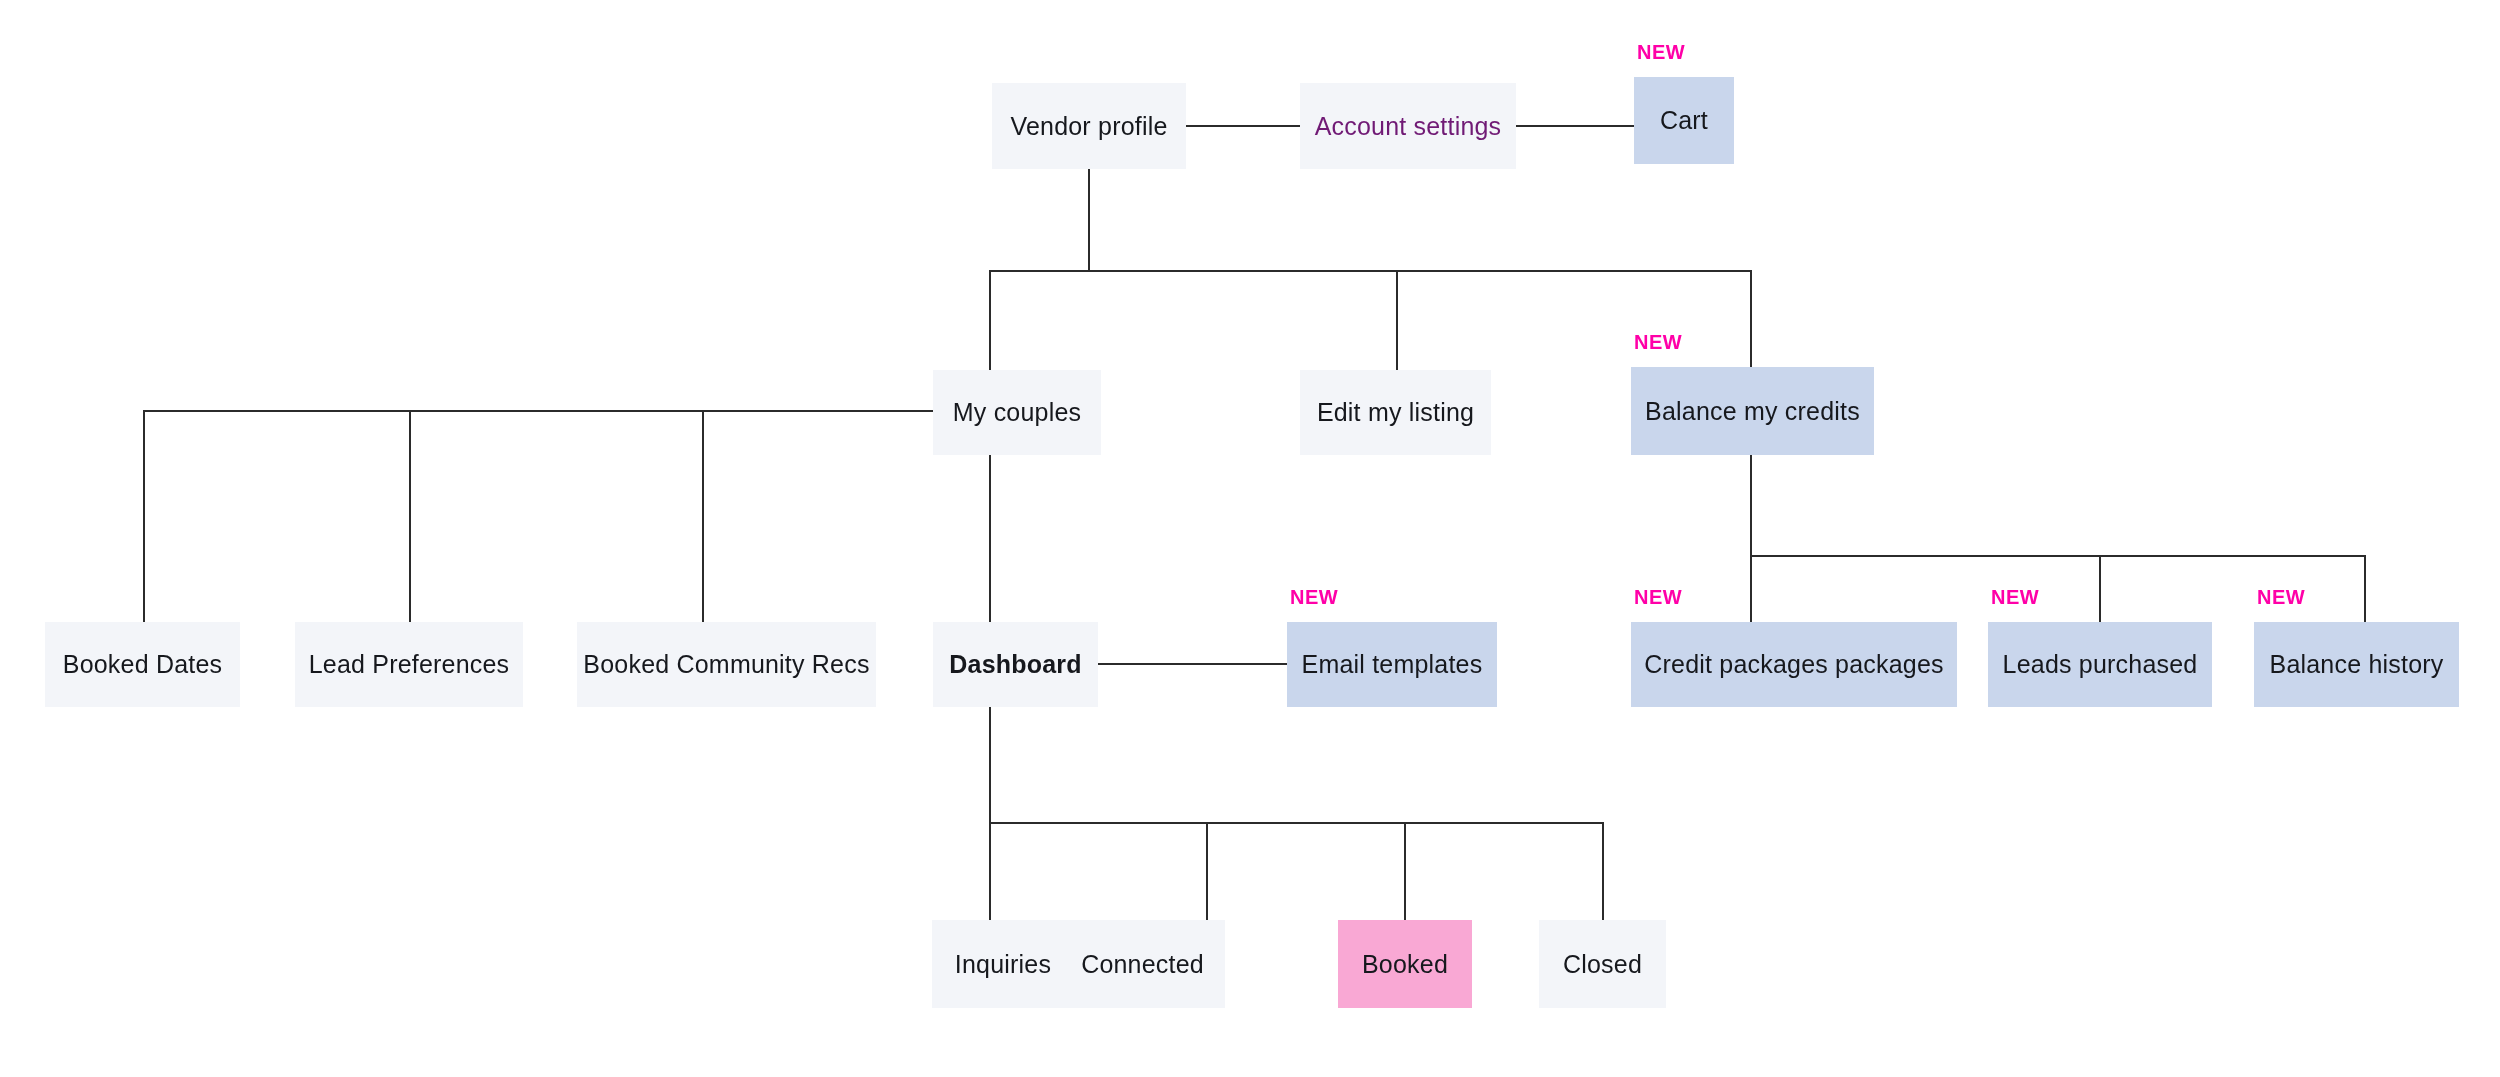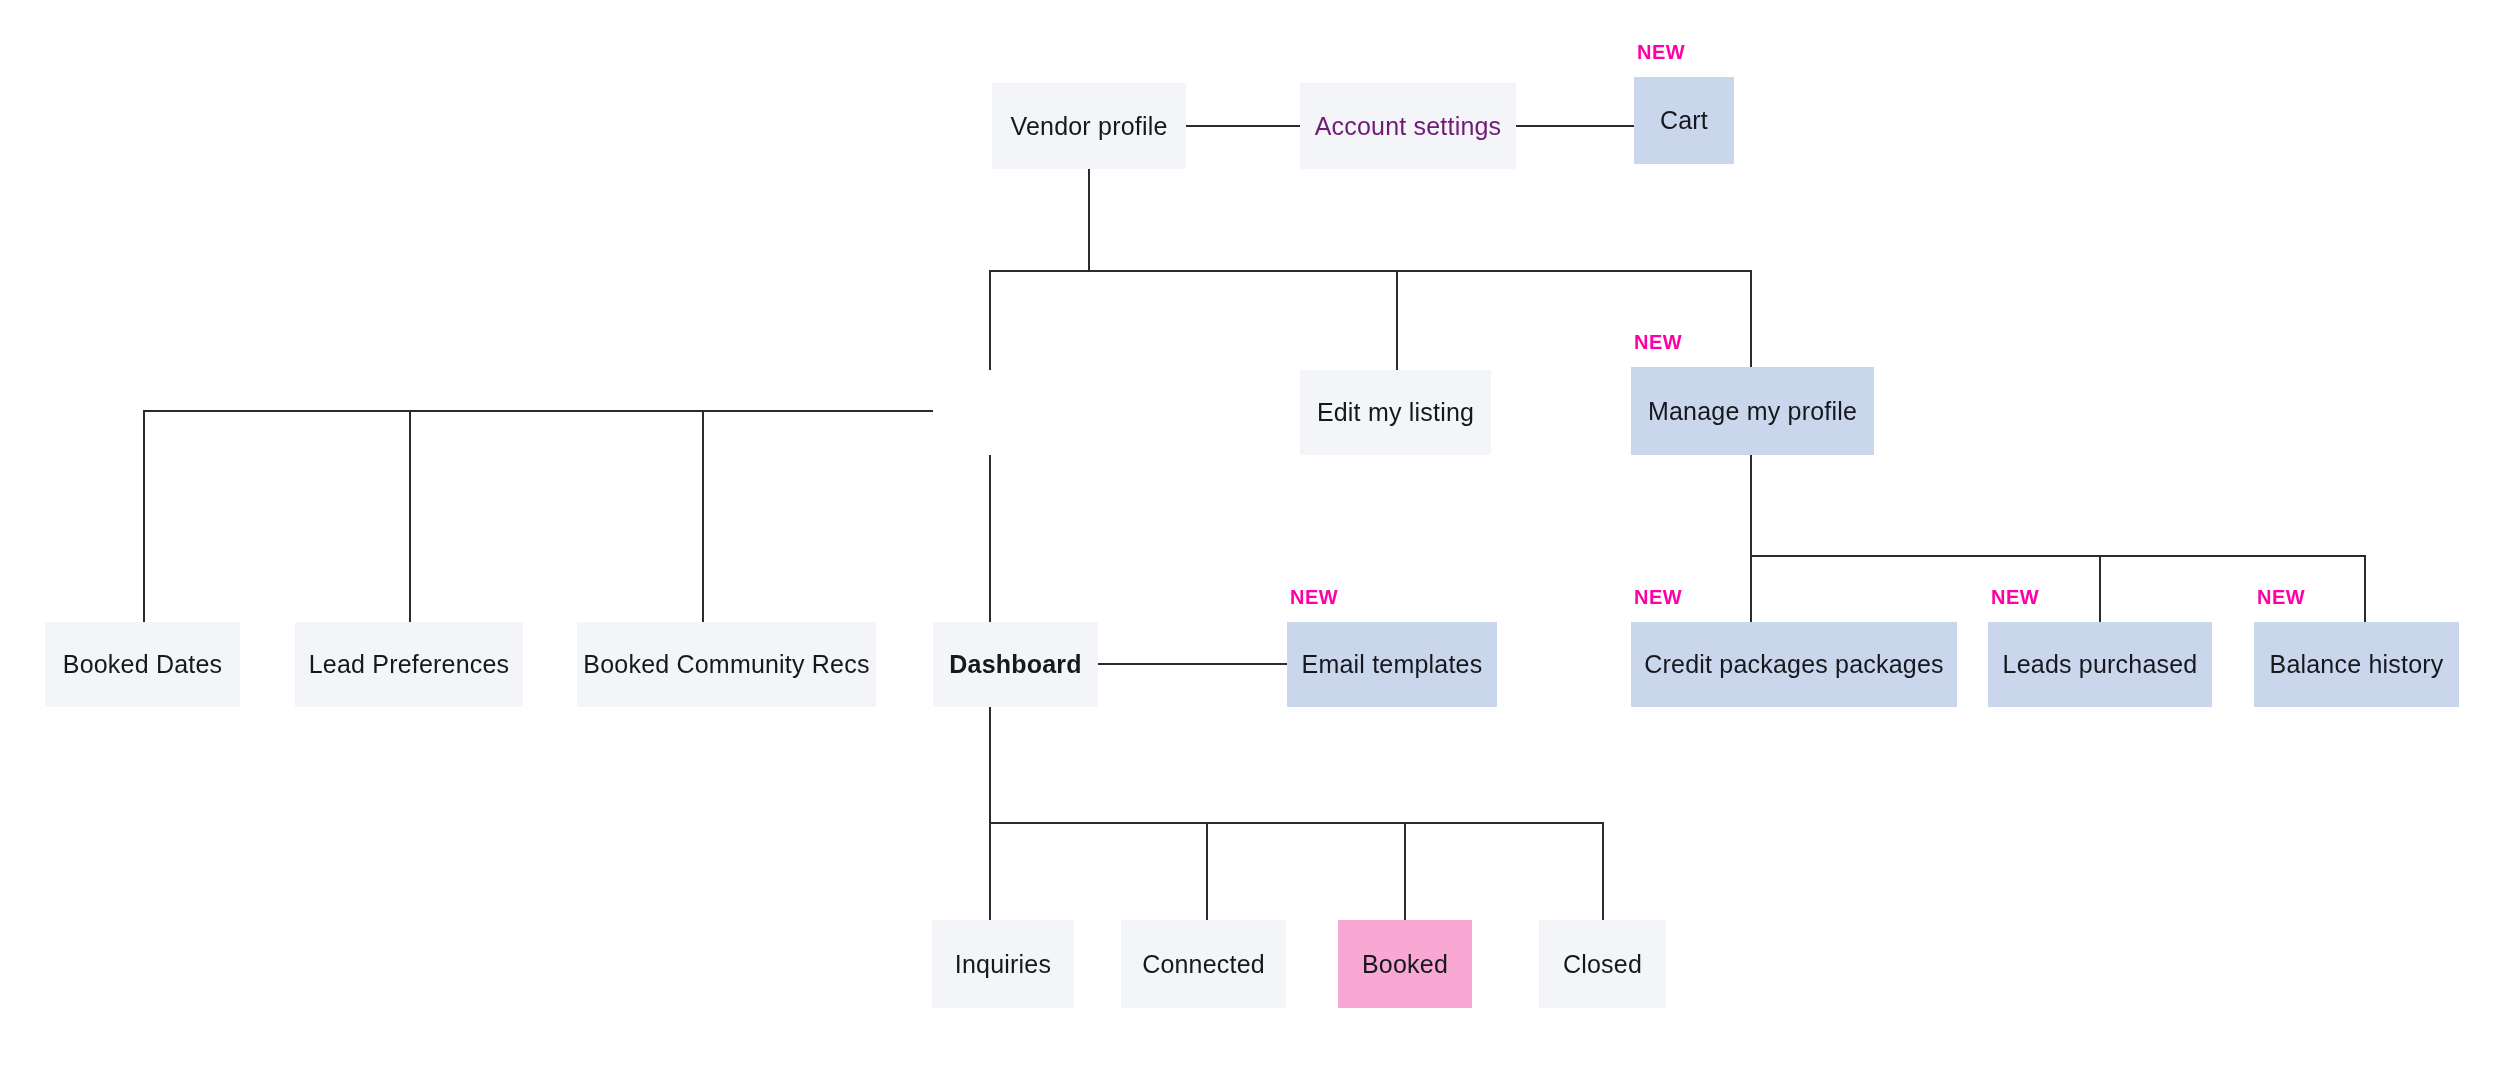--- a/index.html
+++ b/index.html
@@ -78,25 +78,28 @@
     <div class="node default" style="left: 992px; top: 83px; width: 194px; height: 86px; background: rgb(243, 245, 249); color: rgb(22, 24, 29);">
       <span>Vendor profile</span>
     </div>
     <div class="node default" style="left: 1300px; top: 83px; width: 216px; height: 86px; background: rgb(243, 245, 249); color: #701a75;">
       <span>Account settings</span>
     </div>
     <div class="node highlight" style="left: 1634px; top: 77px; width: 100px; height: 87px; background: rgb(201, 214, 236); color: rgb(22, 24, 29);">
       <span>Cart</span>
       <span class="badge" style="color: rgb(255, 0, 168);">NEW</span>
     </div>
+    <div class="node default" style="left: 933px; top: 370px; width: 168px; height: 85px; background: rgb(243, 245, 249); color: rgb(22, 24, 29);">
+      <span>My couples</span>
+    </div>
     <div class="node default" style="left: 1300px; top: 370px; width: 191px; height: 85px; background: rgb(243, 245, 249); color: rgb(22, 24, 29);">
       <span>Edit my listing</span>
     </div>
     <div class="node highlight" style="left: 1631px; top: 367px; width: 243px; height: 88px; background: rgb(201, 214, 236); color: rgb(22, 24, 29);">
-      <span>Manage my profile</span>
+      <span>Balance my credits</span>
       <span class="badge" style="color: rgb(255, 0, 168);">NEW</span>
     </div>
     <div class="node default" style="left: 45px; top: 622px; width: 195px; height: 85px; background: rgb(243, 245, 249); color: rgb(22, 24, 29);">
       <span>Booked Dates</span>
     </div>
     <div class="node default" style="left: 295px; top: 622px; width: 228px; height: 85px; background: rgb(243, 245, 249); color: rgb(22, 24, 29);">
       <span>Lead Preferences</span>
     </div>
     <div class="node default" style="left: 577px; top: 622px; width: 299px; height: 85px; background: rgb(243, 245, 249); color: rgb(22, 24, 29);">
       <span>Booked Community Recs</span>
@@ -116,21 +119,21 @@
       <span>Leads purchased</span>
       <span class="badge" style="color: rgb(255, 0, 168);">NEW</span>
     </div>
     <div class="node highlight" style="left: 2254px; top: 622px; width: 205px; height: 85px; background: rgb(201, 214, 236); color: rgb(22, 24, 29);">
       <span>Balance history</span>
       <span class="badge" style="color: rgb(255, 0, 168);">NEW</span>
     </div>
     <div class="node default" style="left: 932px; top: 920px; width: 142px; height: 88px; background: rgb(243, 245, 249); color: rgb(22, 24, 29);">
       <span>Inquiries</span>
     </div>
-    <div class="node default" style="left: 1121px; top: 920px; width: 165px; height: 88px; background: rgb(243, 245, 249); color: rgb(22, 24, 29);">
+    <div class="node default" style="left: 1060px; top: 920px; width: 165px; height: 88px; background: rgb(243, 245, 249); color: rgb(22, 24, 29);">
       <span>Connected</span>
     </div>
     <div class="node default" style="left: 1338px; top: 920px; width: 134px; height: 88px; background: #f9a8d4; color: rgb(22, 24, 29);">
       <span>Booked</span>
     </div>
     <div class="node default" style="left: 1539px; top: 920px; width: 127px; height: 88px; background: rgb(243, 245, 249); color: rgb(22, 24, 29);">
       <span>Closed</span>
     </div>
   </div>
 

